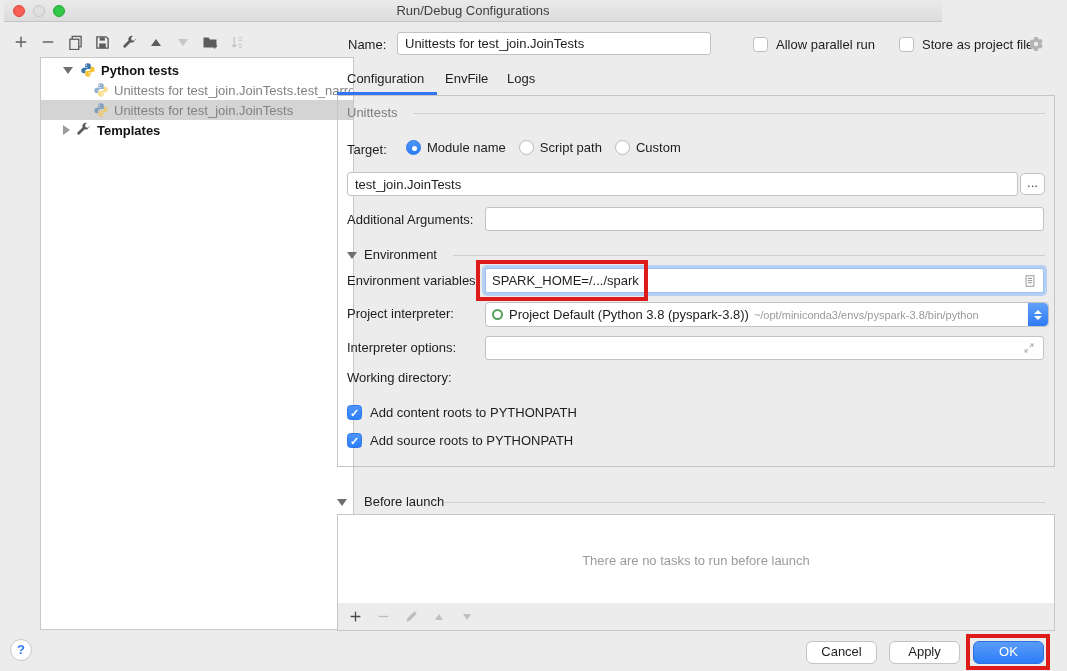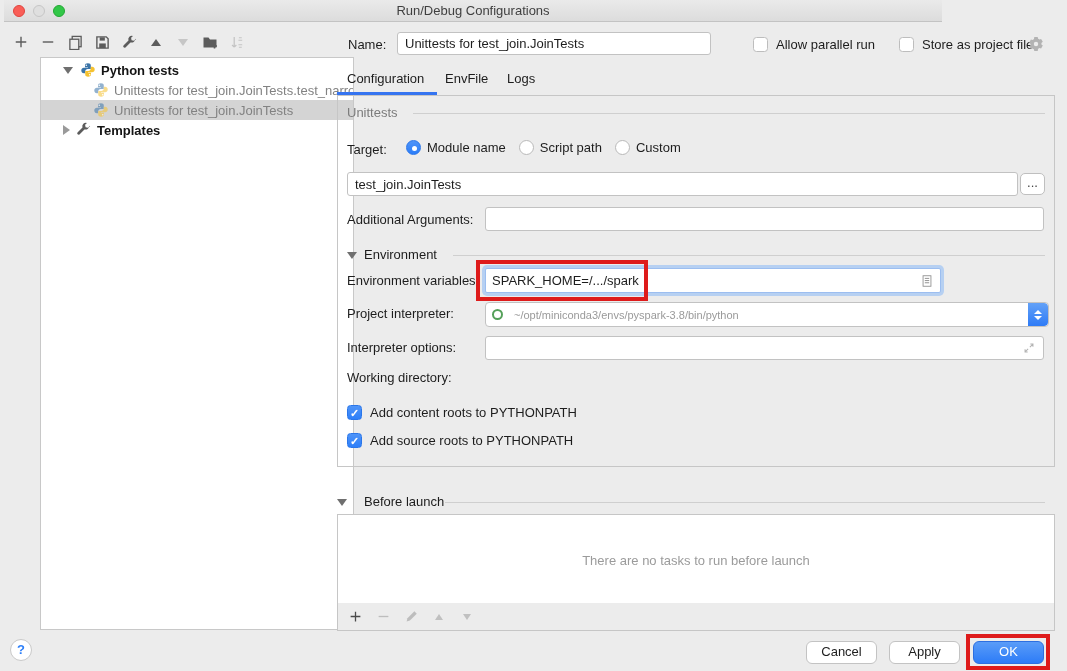--- a/index.html
+++ b/index.html
@@ -59,21 +59,21 @@
   .radio-row { position:absolute; left:68px; top:44px; display:flex; align-items:center; gap:13px; }
   .radio-opt { display:flex; align-items:flex-start; gap:6px; }
   .radio { width:15px; height:15px; border-radius:50%; background:#fff; border:1px solid #b9b9b9; position:relative; }
   .radio.sel { background:linear-gradient(#4f94f8,#2b7df8); border-color:#2a76ea; }
   .radio.sel::after { content:""; position:absolute; left:4.5px; top:4.5px; width:5px; height:5px; border-radius:50%; background:#fff; }
 
   #module-field { position:absolute; left:9px; top:76px; width:671px; height:24px; }
   .browse-btn { position:absolute; right:9px; top:77px; width:25px; height:22px; background:#fff; border:1px solid #bfbfbf; border-radius:5px; text-align:center; line-height:18px; color:#444; }
   #args-field { position:absolute; left:147px; top:111px; width:559px; height:24px; }
 
-  .env-field { position:absolute; left:147px; top:172px; width:456px; height:25px; background:#fff; border:1px solid #9cbef0; border-radius:2px; box-shadow:0 0 0 3px #b6d0f2; display:flex; align-items:center; padding:0 6px; }
+  .env-field { position:absolute; left:147px; top:172px; width:559px; height:25px; background:#fff; border:1px solid #9cbef0; border-radius:2px; box-shadow:0 0 0 3px #b6d0f2; display:flex; align-items:center; padding:0 6px; }
   .env-field .val { flex:1; }
   .red-annot { position:absolute; border:4px solid #de1b1b; z-index:10; pointer-events:none; }
   #red-env { left:138px; top:164px; width:172px; height:41px; }
 
   .select { position:absolute; left:147px; top:206px; width:564px; height:25px; background:#fff; border:1px solid #c2c2c2; border-radius:4px; display:flex; align-items:center; padding-left:6px; overflow:hidden; }
   .conda-ring { width:11px; height:11px; border:2.5px solid #55a05a; border-radius:50%; margin-right:6px; flex:0 0 auto; }
   .select .path { color:#9a9a9a; font-size:11px; margin-left:5px; white-space:nowrap; }
   .stepper { position:absolute; right:0; top:0; width:20px; height:23px; background:linear-gradient(#63a1f7,#2e7bf6); border-radius:0 4px 4px 0; display:flex; flex-direction:column; align-items:center; justify-content:center; gap:2px; }
   .chev { width:0; height:0; border-left:4px solid transparent; border-right:4px solid transparent; }
   .chev.u { border-bottom:4px solid #fff; }
@@ -264,20 +264,21 @@
             <rect x="3.5" y="2" width="9" height="12" fill="#fff" stroke="#8f8f8f"></rect>
             <path d="M5.5 5h5M5.5 7.5h5M5.5 10h5" stroke="#8f8f8f" stroke-width="1.1"></path>
           </svg>
       </span>
     </div>
     <div class="red-annot" id="red-env"></div>
 
     <span class="lbl" style="left:9px; top:210px;">Project interpreter:</span>
     <div class="select">
       <span class="conda-ring"></span>
+      <span>Project Default (Python 3.8 (pyspark-3.8))</span>
       <span class="path">~/opt/miniconda3/envs/pyspark-3.8/bin/python</span>
       <span class="stepper">
         <span class="chev u"></span>
           <span class="chev d"></span>
       </span>
     </div>
 
     <span class="lbl" style="left:9px; top:244px;text-align:right;">Interpreter options:</span>
     <div id="opts-field" class="dfield withicon">
       <span class="val"></span>

